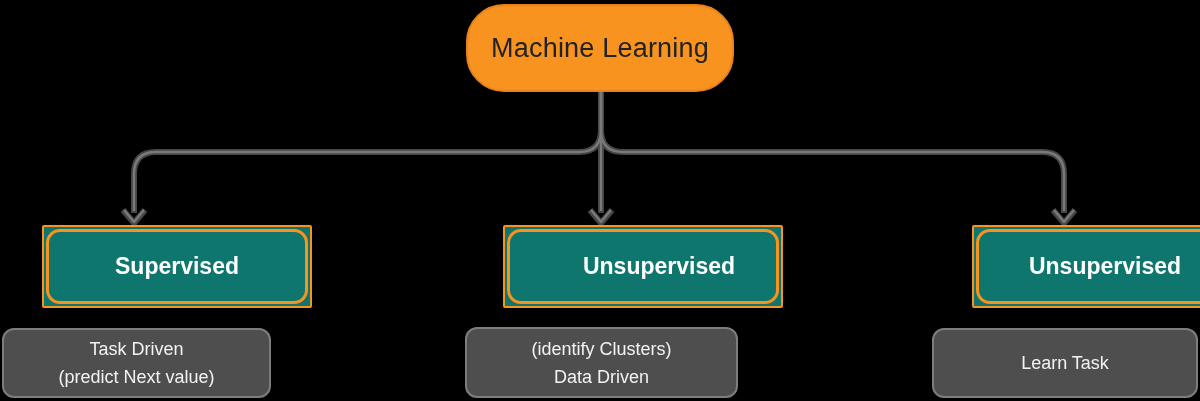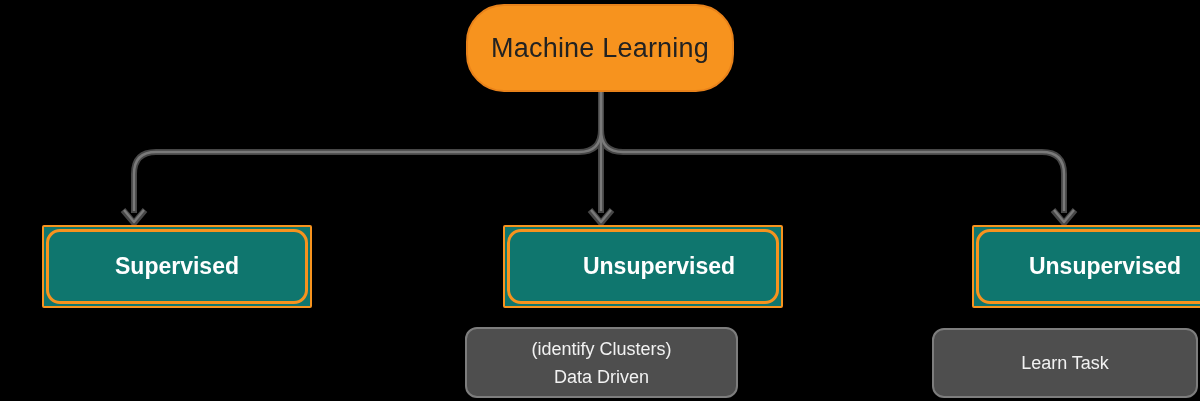--- a/index.html
+++ b/index.html
@@ -106,20 +106,24 @@
   <div class="node category" id="cat-supervised">
     <span>Supervised</span>
   </div>
   <div class="node category" id="cat-unsupervised">
     <span>Unsupervised</span>
   </div>
   <div class="node category" id="cat-reinforcement">
     <span>Unsupervised</span>
   </div>
 
+  <div class="node note" id="note-supervised">
+    <span>Task Driven</span>
+    <span>(predict Next value)</span>
+  </div>
   <div class="node note" id="note-unsupervised">
     <span>(identify Clusters)</span>
     <span>Data Driven</span>
   </div>
   <div class="node note" id="note-reinforcement">
     <span>Learn Task</span>
   </div>
 
 </div>
 

